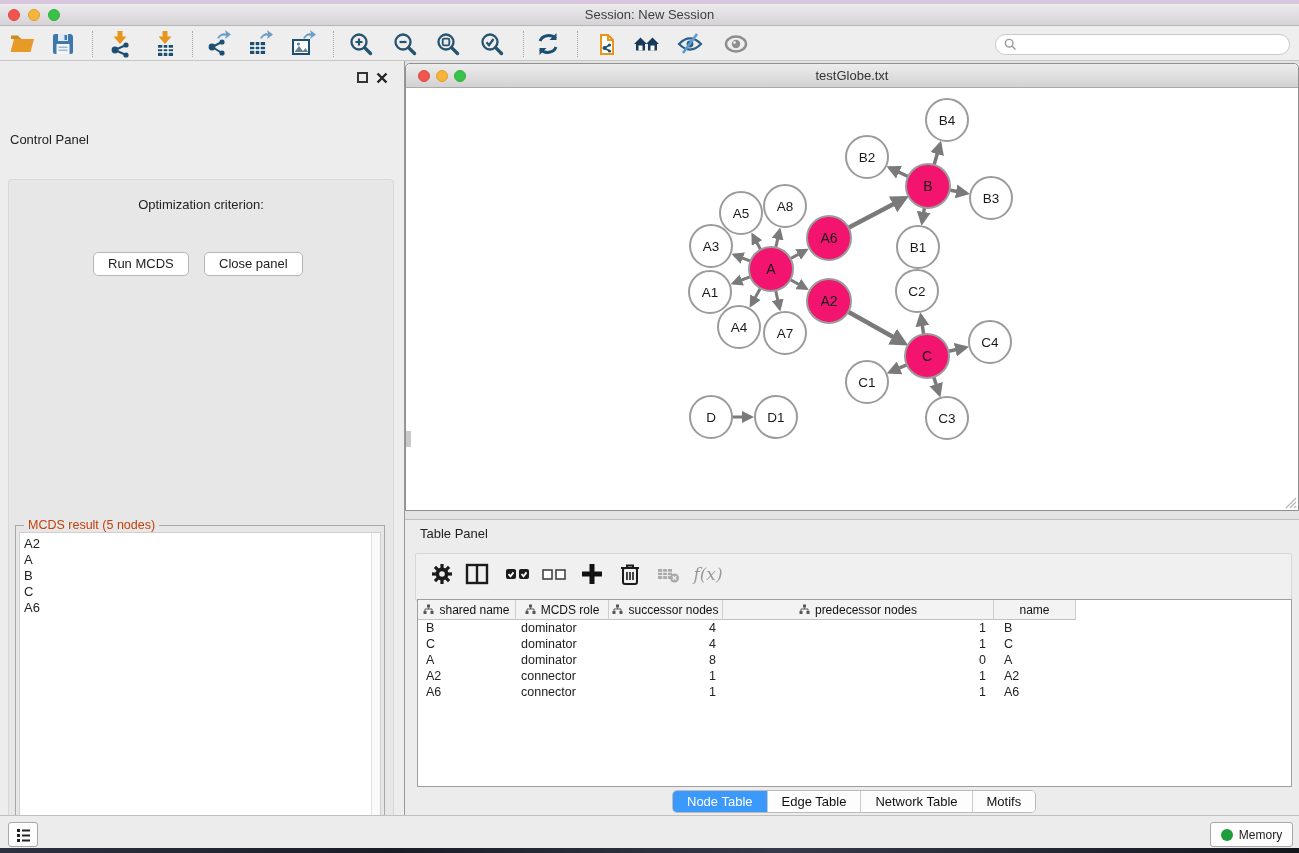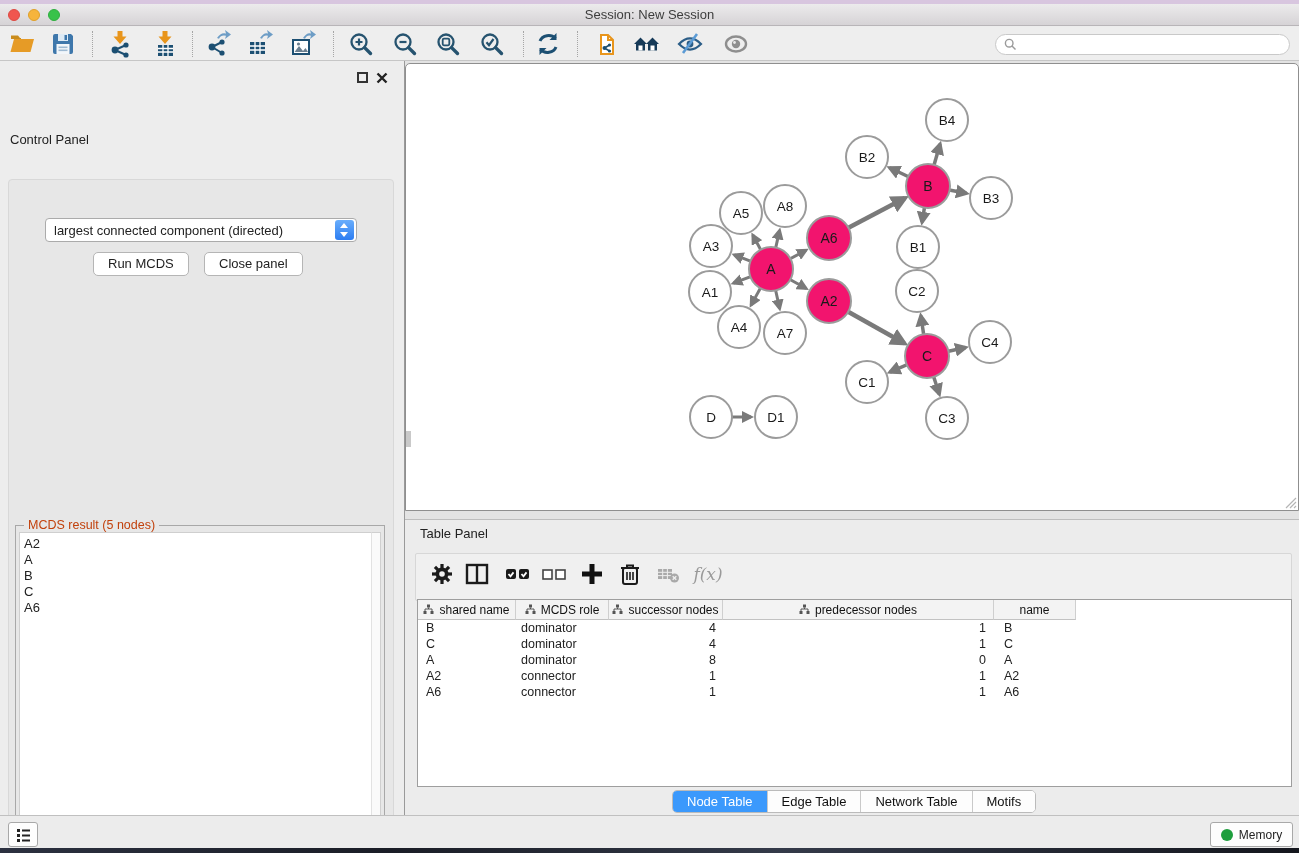--- a/index.html
+++ b/index.html
@@ -273,27 +273,21 @@
   <span id="cp-title" class="abs">Control Panel</span>
   <span class="mini-float" style="left:357px; top:11px;"></span>
   <span class="mini-close" style="left:376px; top:11px;">
     <svg width="12" height="12" viewBox="0 0 12 12">
         <path d="M1.5 1.5 L10.5 10.5 M10.5 1.5 L1.5 10.5" stroke="#222" stroke-width="2.4"></path>
       </svg>
   </span>
 
 
   <div id="cp-pane" class="abs">
-    <div id="criterion-select" class="abs">
-      <span class="sel-text">largest connected component (directed)</span>
-      <span class="stepper">
-          <i class="up"></i>
-          <i class="down"></i>
-        </span>
-    </div>
+    <div id="opt-label" class="abs">Optimization criterion:</div>
     <div id="run-mcds-btn" class="cp-btn">Run MCDS</div>
     <div id="close-panel-btn" class="cp-btn">Close panel</div>
 
     <div id="mcds-groupbox" class="abs">
       <span id="mcds-group-title">MCDS result (5 nodes)</span>
       <div id="mcds-list">
           <div class="mcds-item">A2</div>
           <div class="mcds-item">A</div>
           <div class="mcds-item">B</div>
           <div class="mcds-item">C</div>
@@ -301,20 +295,26 @@
         </div>
       <div id="mcds-scroll"></div>
     </div>
   </div>
 </div>
 <div id="cp-divider" class="abs"></div>
 
 <div id="right-area" class="abs"></div>
 
 <div id="net-window" class="abs">
+  <div id="net-titlebar">
+    <span class="traffic t-red"></span>
+    <span class="traffic t-yel"></span>
+    <span class="traffic t-grn"></span>
+    <div id="net-title">testGlobe.txt</div>
+  </div>
   <div id="net-canvas">
     <svg id="graph-svg" width="892" height="422" viewBox="0 0 892 422">
         <defs>
           <marker id="arrow" viewBox="0 0 10 10" refX="7.5" refY="5" markerWidth="4" markerHeight="4" orient="auto-start-reverse">
             <path d="M0 0 L10 5 L0 10 z" fill="#7a7a7a"></path>
           </marker>
         </defs>
         <g>
           <line x1="365" y1="181" x2="346.80553531288547" y2="147.03699925071956" stroke="#7a7a7a" stroke-width="3" marker-end="url(#arrow)"></line>
           <line x1="365" y1="181" x2="373.5767385545336" y2="142.40467650459883" stroke="#7a7a7a" stroke-width="3" marker-end="url(#arrow)"></line>

